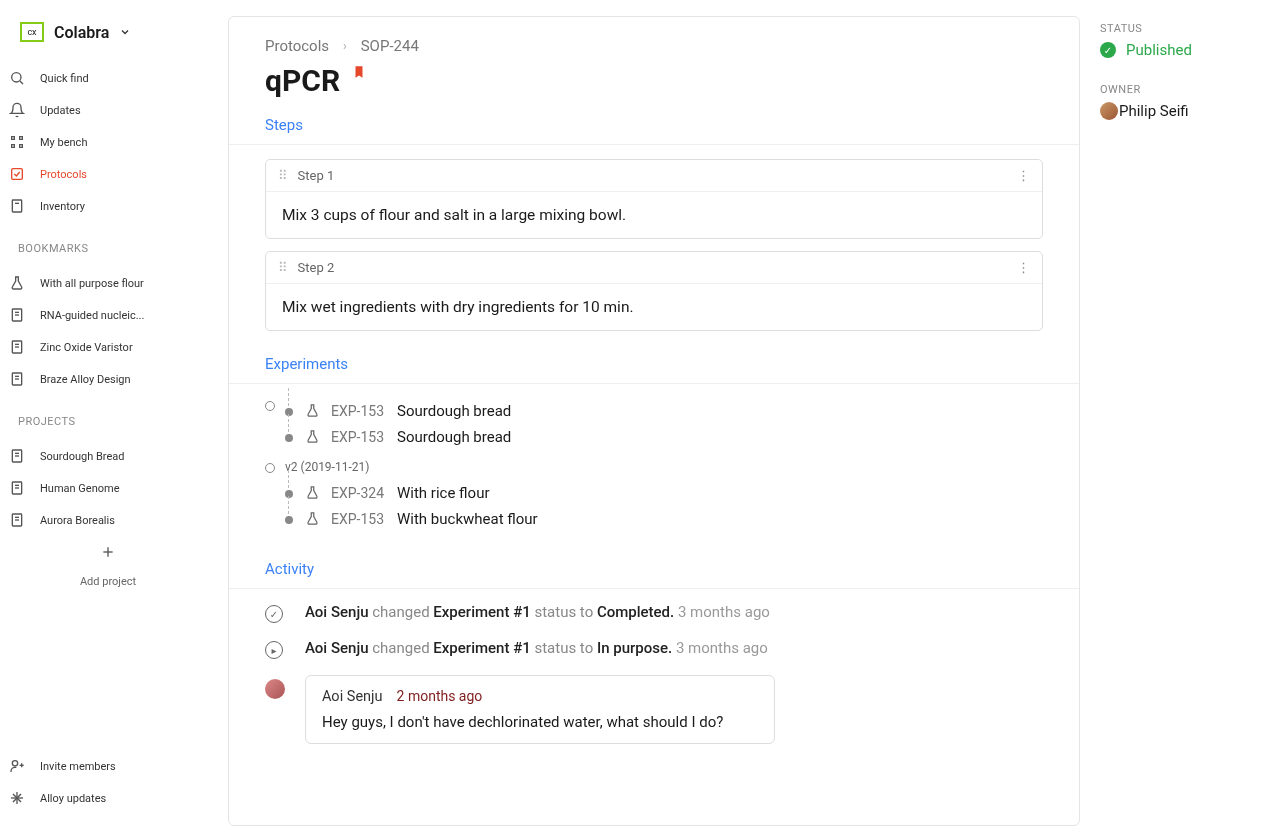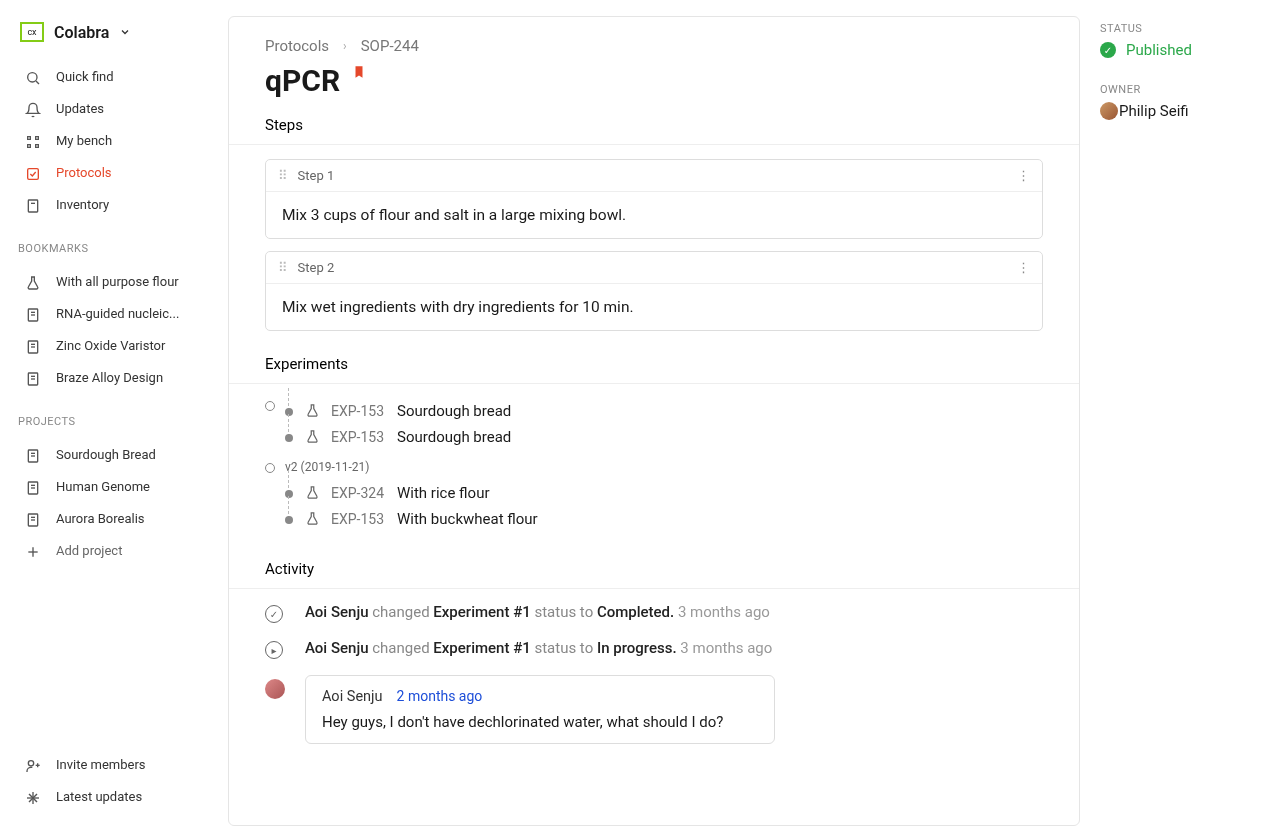--- a/index.html
+++ b/index.html
@@ -31,59 +31,59 @@
   .logo-box {
     width: 24px; height: 20px;
     border: 2px solid #84cc16;
     display: flex; align-items: center; justify-content: center;
     font-size: 9px;
   }
   .workspace-name { font-weight: 600; font-size: 16px; }
   .nav-list { list-style: none; margin-top: 6px; }
   .nav-item {
     display: flex;
-    align-items: flex-start;
+    align-items: center;
     gap: 14px;
-    padding: 7px 20px 7px 24px;
-    font-size: 13px;
+    padding: 7px 20px 7px 8px;
+    font-size: 11px;
     color: #333;
     cursor: pointer;
   }
   .nav-item.active { color: #e5482b; }
   .nav-item .icon { width: 18px; height: 18px; display:flex; align-items:center; justify-content:center; color: #555; }
   .nav-item.active .icon { color: #e5482b; }
   .section-header {
     font-size: 11px;
     letter-spacing: 0.5px;
     color: #888;
     padding: 20px 20px 6px 18px;
     text-transform: uppercase;
   }
   .sidebar-spacer { flex: 1; }
-  .nav-item.muted { color: #666; }
+  .nav-item.muted { color: #666; flex-direction: column; }
   
   .main {
     flex: 1;
     border: 1px solid #e5e5e5;
     border-radius: 6px;
     margin: 16px 0 0 0;
     overflow-y: auto;
     padding: 0;
   }
   .main-inner { padding: 20px 0 40px 0; }
   .breadcrumb {
     display: flex; align-items: center; gap: 14px;
     color: #777; font-size: 15px;
     padding: 0 36px 8px 36px;
   }
   .breadcrumb .sep { color: #aaa; font-size:12px;}
   .title-row { display:flex; align-items:flex-start; gap:12px; padding: 0 36px 18px 36px; }
   .title { font-size: 30px; font-weight: 700; }
   .bookmark-icon { color:#e5482b; font-size:18px;}
-  .section-label { font-size:15px; color:#000000; padding: 0 36px 10px 36px; }
+  .section-label { font-size:15px; color:#3b82f6; padding: 0 36px 10px 36px; }
   .divider { border-top:1px solid #eee; }
   .steps-wrap { padding: 14px 36px 6px 36px; display:flex; flex-direction:column; gap:12px; }
   .step-card { border:1px solid #ddd; border-radius:5px; overflow:hidden; }
   .step-header {
     display:flex; align-items:center; justify-content:space-between;
     padding: 8px 12px; border-bottom:1px solid #eee;
     color:#666; font-size:13px;
   }
   .step-header-left { display:flex; align-items:center; gap:10px; }
   .drag-handle { color:#bbb; cursor:grab; }
@@ -120,21 +120,21 @@
     margin-top:2px;
   }
   .activity-text { font-size:15px; color:#888; }
   .activity-text b { color:#222; font-weight:500;}
   .activity-time { color:#999; }
   .comment-row { display:flex; align-items:flex-start; gap:20px;}
   .avatar { width:20px; height:20px; border-radius:50%; background:linear-gradient(135deg,#d88,#a55); flex-shrink:0; margin-top:4px;}
   .comment-card { border:1px solid #ddd; border-radius:6px; padding:12px 16px; flex:1; max-width:470px;}
   .comment-header { display:flex; gap:14px; margin-bottom:8px;}
   .comment-author { font-size:14.5px; color:#333;}
-  .comment-time { font-size:14px; color:#1d4ed8;}
+  .comment-time { font-size:14px; color:#7f1d1d;}
   .comment-body { font-size:15px; }
   
   .right-col { width: 200px; padding: 22px 20px; flex-shrink:0;}
   .meta-label { font-size:11px; letter-spacing:.5px; color:#888; text-transform:uppercase; margin-bottom:6px;}
   .status-row { display:flex; align-items:center; gap:10px; margin-bottom:24px;}
   .status-check { width:16px;height:16px;border-radius:50%;background:#2ba84a;display:flex;align-items:center;justify-content:center;color:#fff;font-size:10px;}
   .status-text { color:#2ba84a; font-size:15px;}
   .owner-row { display:flex; align-items:center; gap:1px;}
   .owner-avatar { width:18px;height:18px;border-radius:50%;background:linear-gradient(135deg,#c96,#953);}
   .owner-name { font-size:15px; }
@@ -300,21 +300,21 @@
     </li>
     <li class="nav-item">
       <span class="icon">
           <svg width="16" height="16" viewBox="0 0 24 24" fill="none" stroke="currentColor" stroke-width="2">
             <line x1="12" y1="3" x2="12" y2="21"></line>
             <line x1="3" y1="12" x2="21" y2="12"></line>
             <line x1="6" y1="6" x2="18" y2="18"></line>
             <line x1="6" y1="18" x2="18" y2="6"></line>
           </svg>
         </span>
-      <span>Latest updates</span>
+      <span>Alloy updates</span>
     </li>
   </ul>
 </aside>
 
 <main class="main">
   <div class="main-inner">
     <div class="breadcrumb">
       <span>Protocols</span>
       <span class="sep">›</span>
       <span>SOP-244</span>
@@ -411,21 +411,21 @@
       <div class="activity-row">
         <div class="activity-icon">✓</div>
         <div class="activity-text">
           <b>Aoi Senju</b><span> changed </span><b>Experiment #1</b><span> status to </span><b>Completed.</b>
           <span class="activity-time">3 months ago</span>
         </div>
       </div>
       <div class="activity-row">
         <div class="activity-icon">▸</div>
         <div class="activity-text">
-          <b>Aoi Senju</b><span> changed </span><b>Experiment #1</b><span> status to </span><b>In progress.</b>
+          <b>Aoi Senju</b><span> changed </span><b>Experiment #1</b><span> status to </span><b>In purpose.</b>
           <span class="activity-time">3 months ago</span>
         </div>
       </div>
       <div class="comment-row">
         <div class="avatar"></div>
         <div class="comment-card">
           <div class="comment-header">
             <span class="comment-author">Aoi Senju</span>
             <span class="comment-time">2 months ago</span>
           </div>

